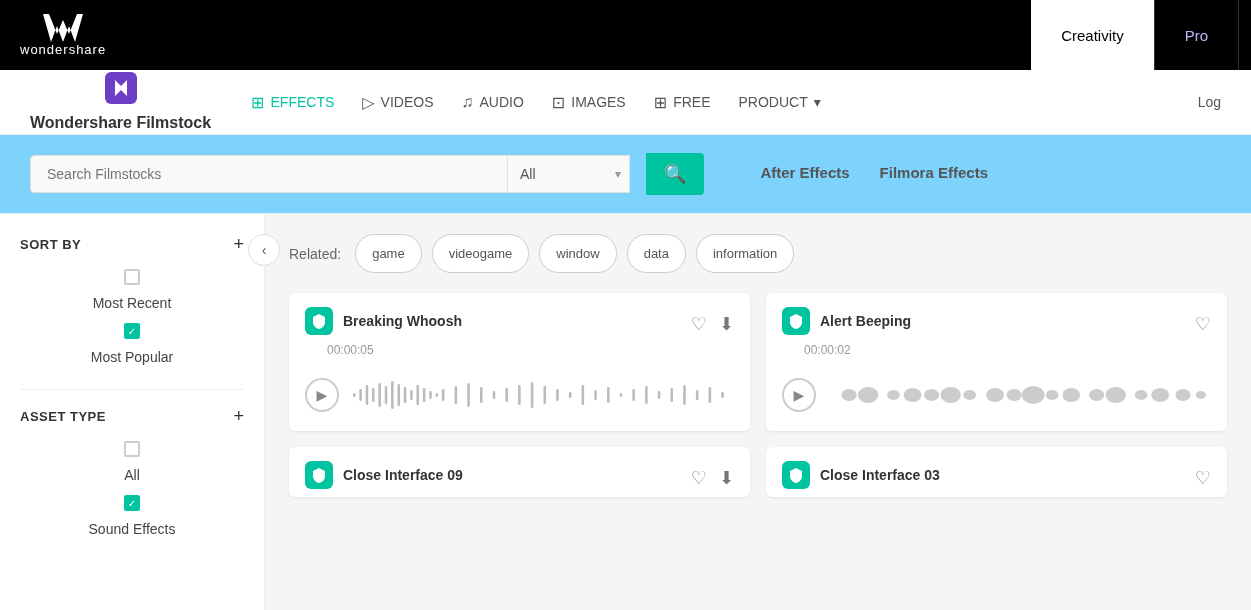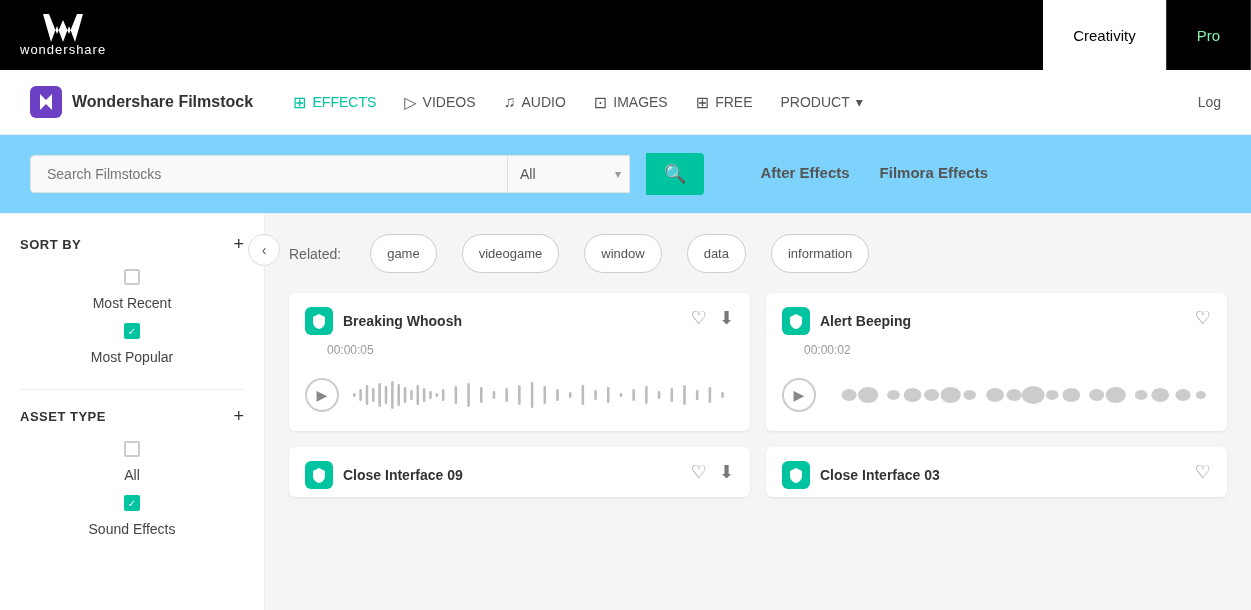--- a/index.html
+++ b/index.html
@@ -27,26 +27,26 @@
     .logo-text {
       color: #fff;
       font-size: 13px;
       letter-spacing: 1px;
     }
     .top-nav-links {
       display: flex;
       align-items: center;
       gap: 0;
       position: absolute;
-      right: 0;
+      right: 12px;
       top: 0;
       height: 70px;
     }
     .top-nav-link {
-      color: #86efac;
+      color: #c4b5fd;
       font-size: 15px;
       padding: 0 30px;
       height: 70px;
       display: flex;
       align-items: center;
       cursor: pointer;
       border-right: 1px solid #333;
     }
     .top-nav-link.active {
       background: #fff;
@@ -60,20 +60,21 @@
       display: flex;
       align-items: center;
       padding: 0 30px;
       border-bottom: 1px solid #eee;
       gap: 30px;
     }
     .brand-area {
       display: flex;
       align-items: center;
       gap: 10px;
+      flex-direction: column;
     }
     .brand-icon {
       width: 32px;
       height: 32px;
     }
     .brand-name {
       font-size: 16px;
       font-weight: 600;
       color: #333;
     }
@@ -271,21 +272,21 @@
 
     
     .main-content {
       flex: 1;
       padding: 20px 24px;
       background: #f5f5f5;
     }
     .related-row {
       display: flex;
       align-items: center;
-      gap: 25px;
+      gap: 10px;
       margin-bottom: 20px;
       flex-wrap: wrap;
     }
     .related-label {
       font-size: 14px;
       color: #666;
       margin-right: 4px;
     }
     .related-tag {
       border: 1px solid #ccc;
@@ -305,21 +306,21 @@
     }
     .card {
       background: #fff;
       border-radius: 6px;
       overflow: hidden;
       box-shadow: 0 1px 3px rgba(0,0,0,0.08);
     }
     .card-header {
       display: flex;
       justify-content: space-between;
-      align-items: flex-start;
+      align-items: flex-end;
       padding: 14px 16px 8px;
     }
     .card-title-area {
       display: flex;
       align-items: center;
       gap: 10px;
     }
     .card-shield {
       width: 28px;
       height: 28px;

